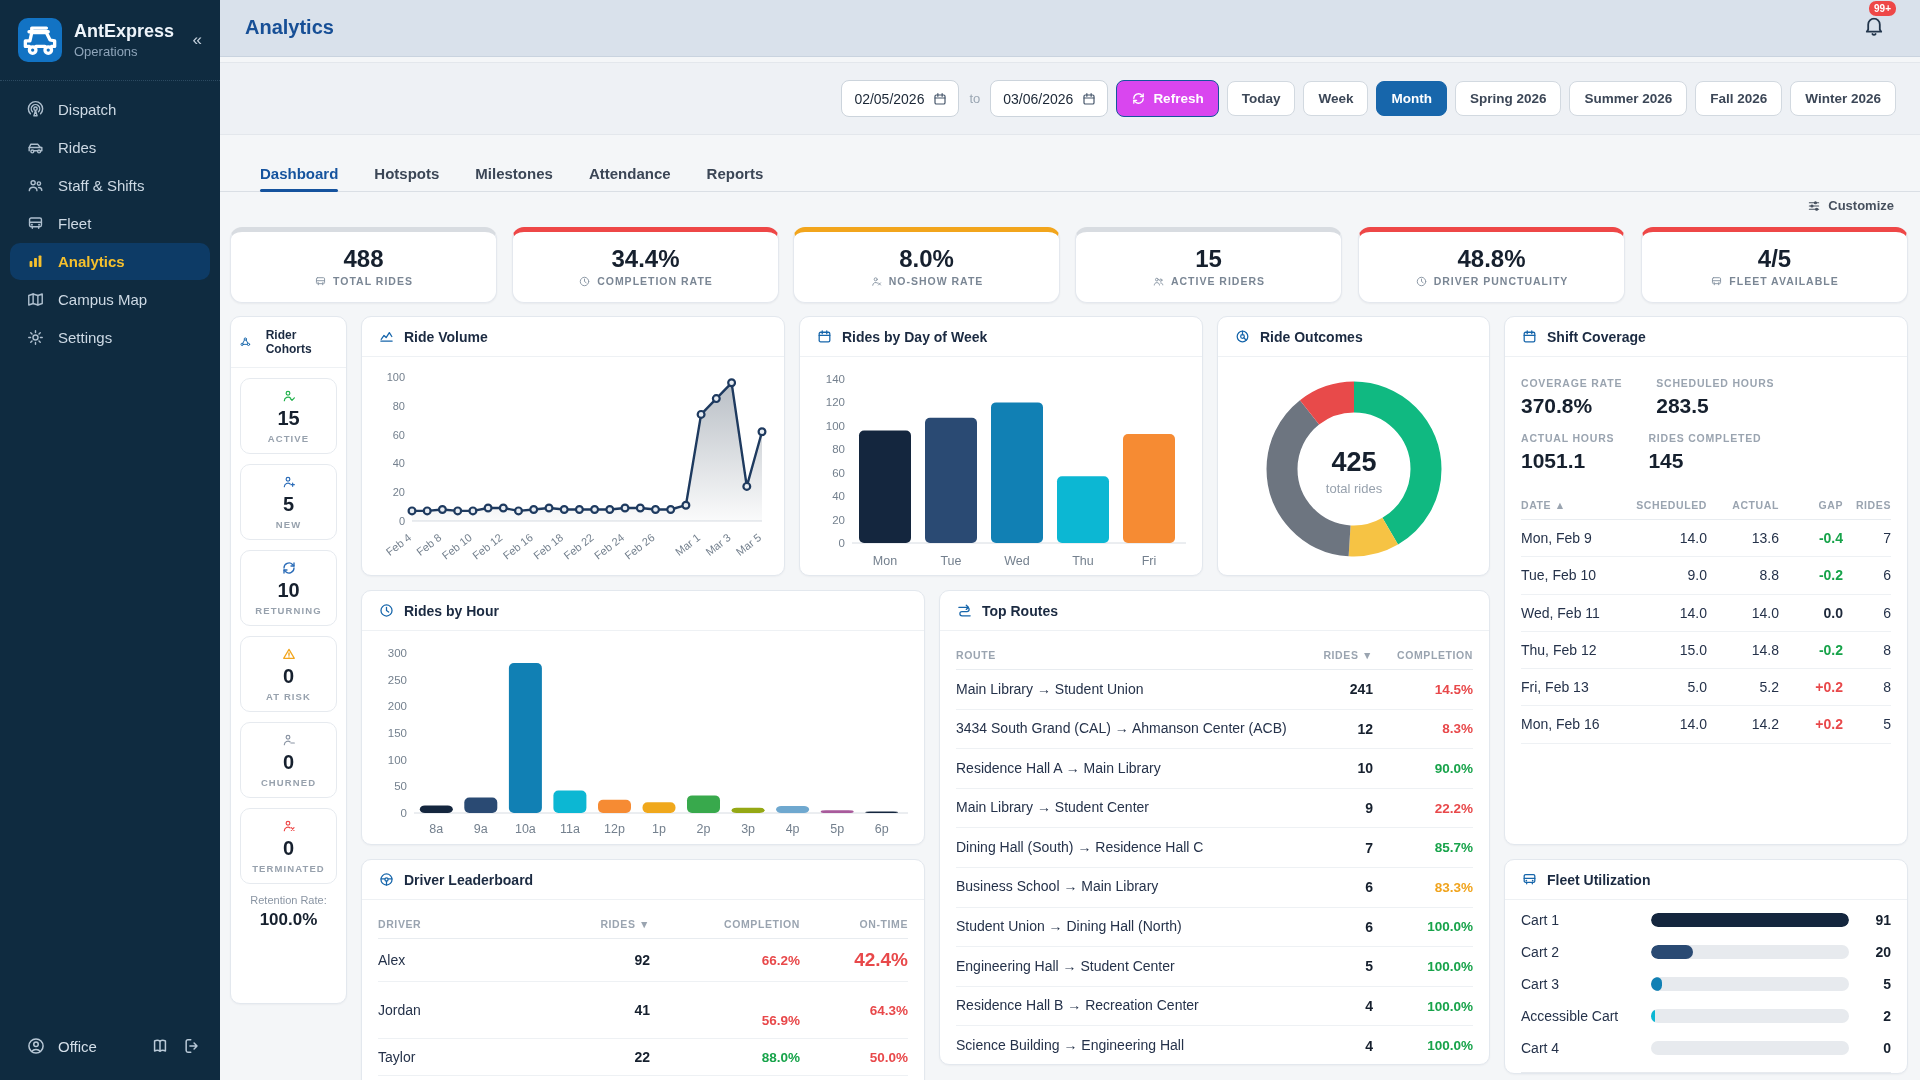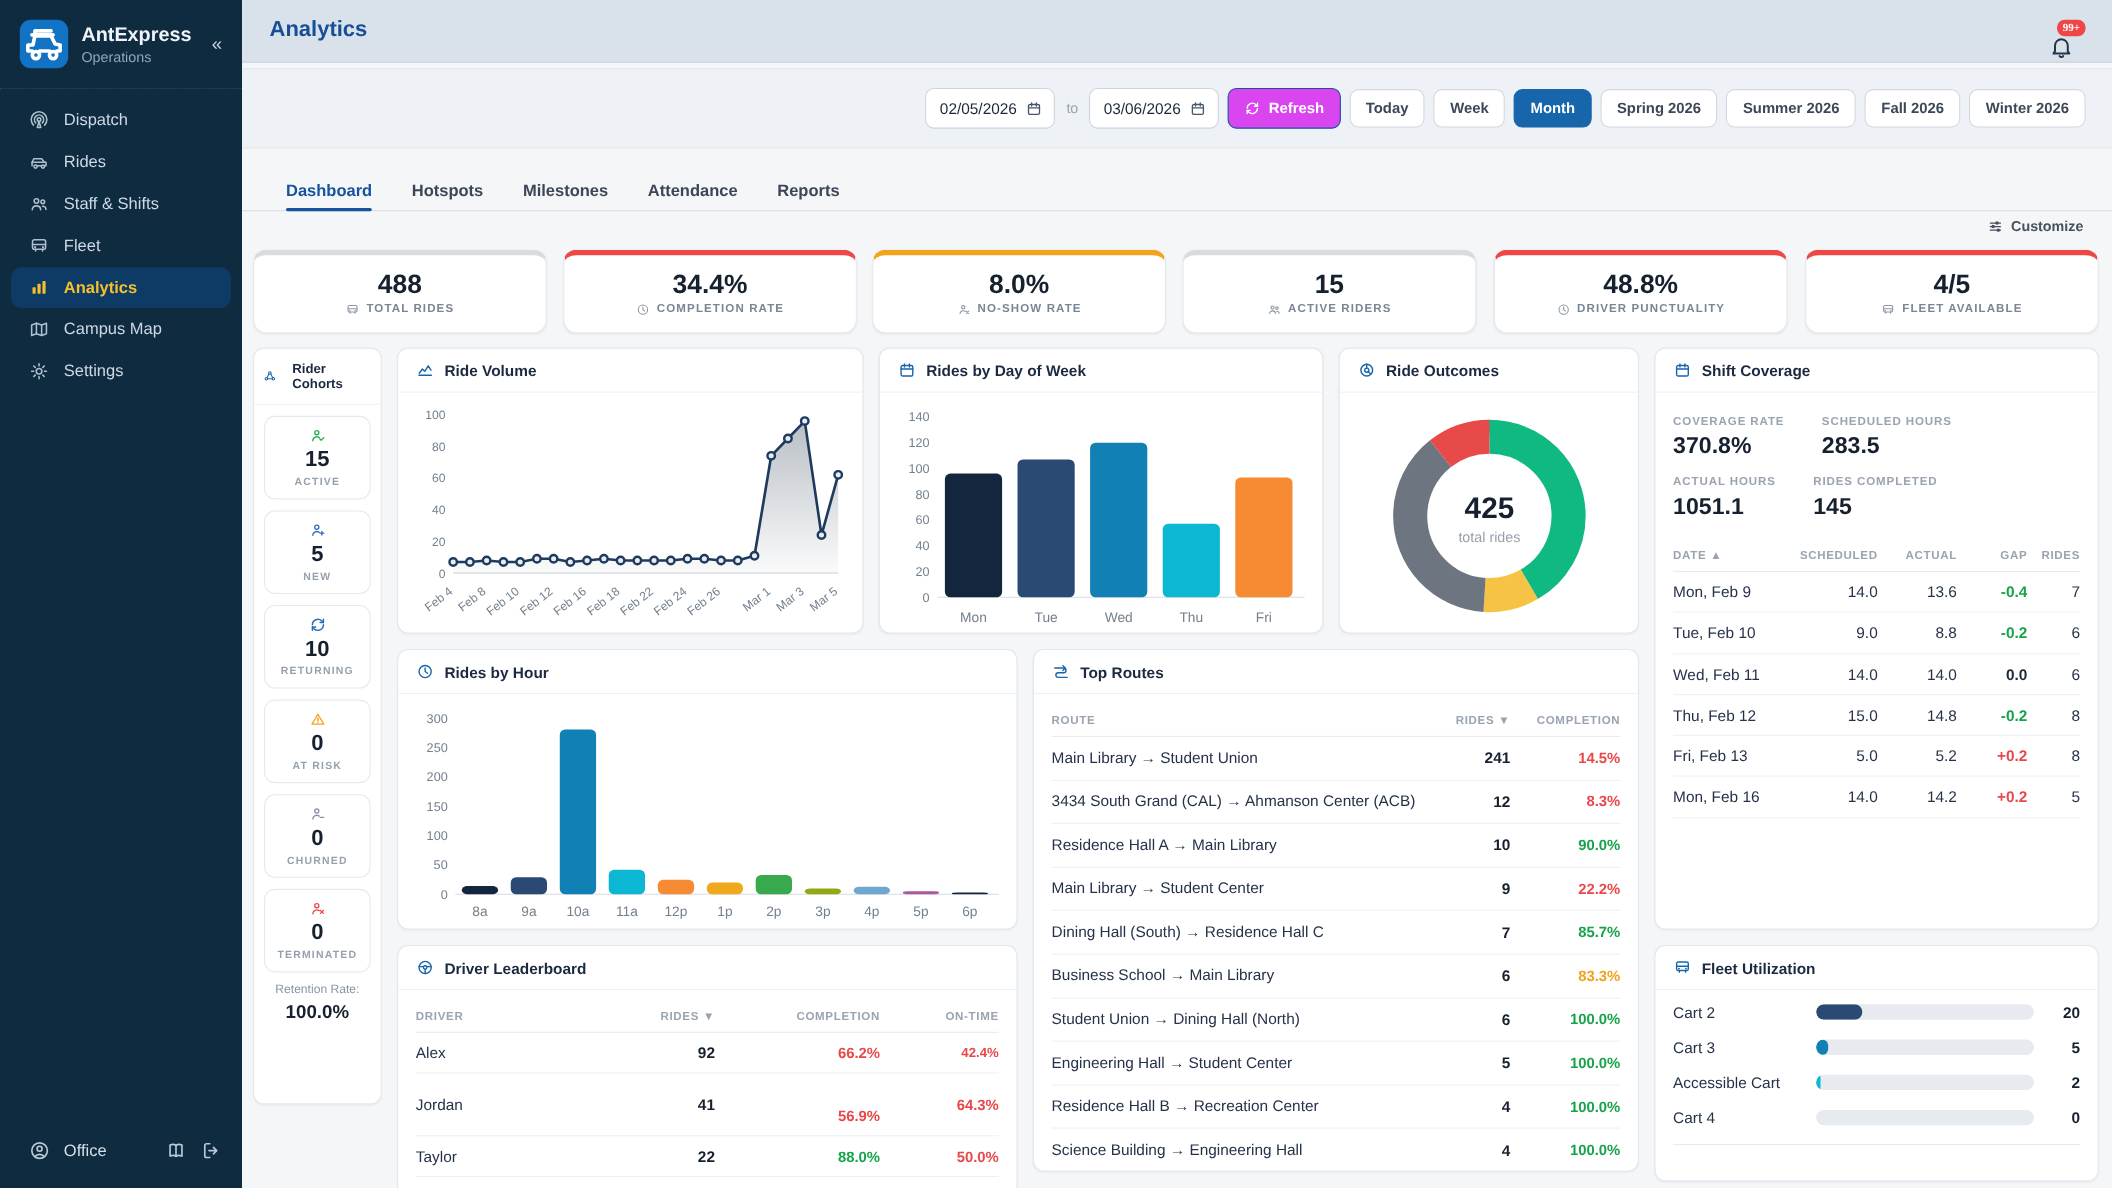--- a/index.html
+++ b/index.html
@@ -24,21 +24,21 @@
   .side-bottom .icn { width:20px; height:20px; color:#b9c9d7; }
   .side-bottom .sp { flex:1; }
 
   .icn { display:inline-block; }
   .icn svg { width:100%; height:100%; display:block; }
 
   
   .main { position:absolute; left:220px; top:0; width:1700px; height:1080px; }
   .topbar { position:absolute; left:0; top:0; right:0; height:57px; background:#d9e1eb; border-bottom:1px solid #c9d3df; }
   .page-title { position:absolute; left:25px; top:16px; font-size:20px; font-weight:bold; color:#174f96; }
-  .bell-wrap { position:absolute; right:28px; top:23px; width:34px; height:38px; cursor:pointer;font-family:Liberation Serif, serif; }
+  .bell-wrap { position:absolute; right:28px; top:6px; width:34px; height:38px; cursor:pointer; }
   .bell-wrap .icn { position:absolute; left:4px; top:8px; width:24px; height:24px; color:#22354b; }
   .badge { position:absolute; right:-6px; top:-7px; background:#ee4747; color:#fff; font-size:10px; font-weight:bold; border-radius:9px; padding:2px 5px; border:2px solid #d9e1eb; }
 
   .band { position:absolute; top:62px; left:0; right:0; height:73px; background:#eef1f5; border-top:1px solid #e3e7ec; border-bottom:1px solid #e3e7ec; }
   .toolbar { position:absolute; top:80px; right:24px; display:flex; align-items:center; gap:8px; }
   .dateinput { display:flex; align-items:center; gap:8px; background:#fff; border:1px solid #ccd4dc; border-radius:8px; height:37px; padding:0 10px 0 12px; font-size:14px; color:#1b2736; cursor:text; }
   .dateinput .icn { width:16px; height:16px; color:#46566b; }
   .to-label { color:#9aa6b2; font-size:13px; padding:0 2px; }
   .btn { display:flex; align-items:center; gap:7px; height:35px; padding:0 14px; border-radius:8px; background:#fff; border:1px solid #d2d9e0; font-size:13.5px; font-weight:bold; color:#3c4757; cursor:pointer; white-space:nowrap; }
   .btn.primary { background:#d946ef; border-color:#15549e; color:#fff; height:37px; }
@@ -810,21 +810,21 @@
         <div class="thead">
     <div style="flex:1;">DRIVER</div>
     <div style="width:90px;text-align:right;">RIDES ▼</div>
     <div style="width:150px;text-align:right;">COMPLETION</div>
     <div style="width:108px;text-align:right;">ON-TIME</div>
         </div>
         <div class="trow" style="padding:10px 0;">
       <div style="flex:1;">Alex</div>
       <div class="rt num" style="width:90px;">92</div>
       <div class="rt num t-bad" style="width:150px; font-size:13.5px;">66.2%</div>
-      <div class="rt num t-bad" style="width:108px; font-size:12px;">42.4%</div>
+      <div class="rt num t-bad" style="width:108px; font-size:19px;">42.4%</div>
         </div>
         <div class="trow" style="padding:10px 0;">
       <div style="flex:1;">Jordan</div>
       <div class="rt num" style="width:90px;">41</div>
       <div class="rt num t-bad" style="width:150px; font-size:13.5px;margin-top:21px;">56.9%</div>
       <div class="rt num t-bad" style="width:108px; font-size:13.5px;">64.3%</div>
         </div>
         <div class="trow" style="padding:10px 0;">
       <div style="flex:1;">Taylor</div>
       <div class="rt num" style="width:90px;">22</div>
@@ -844,20 +844,27 @@
         <span class="icn ">
           <svg viewBox="0 0 24 24" fill="none" stroke="currentColor" stroke-width="1.8" stroke-linecap="round" stroke-linejoin="round">
             <rect x="4.5" y="5" width="15" height="11" rx="2"></rect>
             <path d="M4.5 10.5h15M8 16v2M16 16v2"></path>
             <path d="M7.5 13.5h.01M16.5 13.5h.01" stroke-width="2.4"></path>
           </svg>
         </span>
         <span>Fleet Utilization</span>
       </div>
       <div class="panel-b" style="padding-top:4px;">
+        <div class="fleet-row">
+      <div class="fleet-label">Cart 1</div>
+      <div class="fleet-track">
+            <div class="fleet-fill" style="width:100%; background:#14263e;"></div>
+          </div>
+      <div class="fleet-val">91</div>
+        </div>
         <div class="fleet-row">
       <div class="fleet-label">Cart 2</div>
       <div class="fleet-track">
             <div class="fleet-fill" style="width:21%; background:#2a4a73;"></div>
           </div>
       <div class="fleet-val">20</div>
         </div>
         <div class="fleet-row">
       <div class="fleet-label">Cart 3</div>
       <div class="fleet-track">

